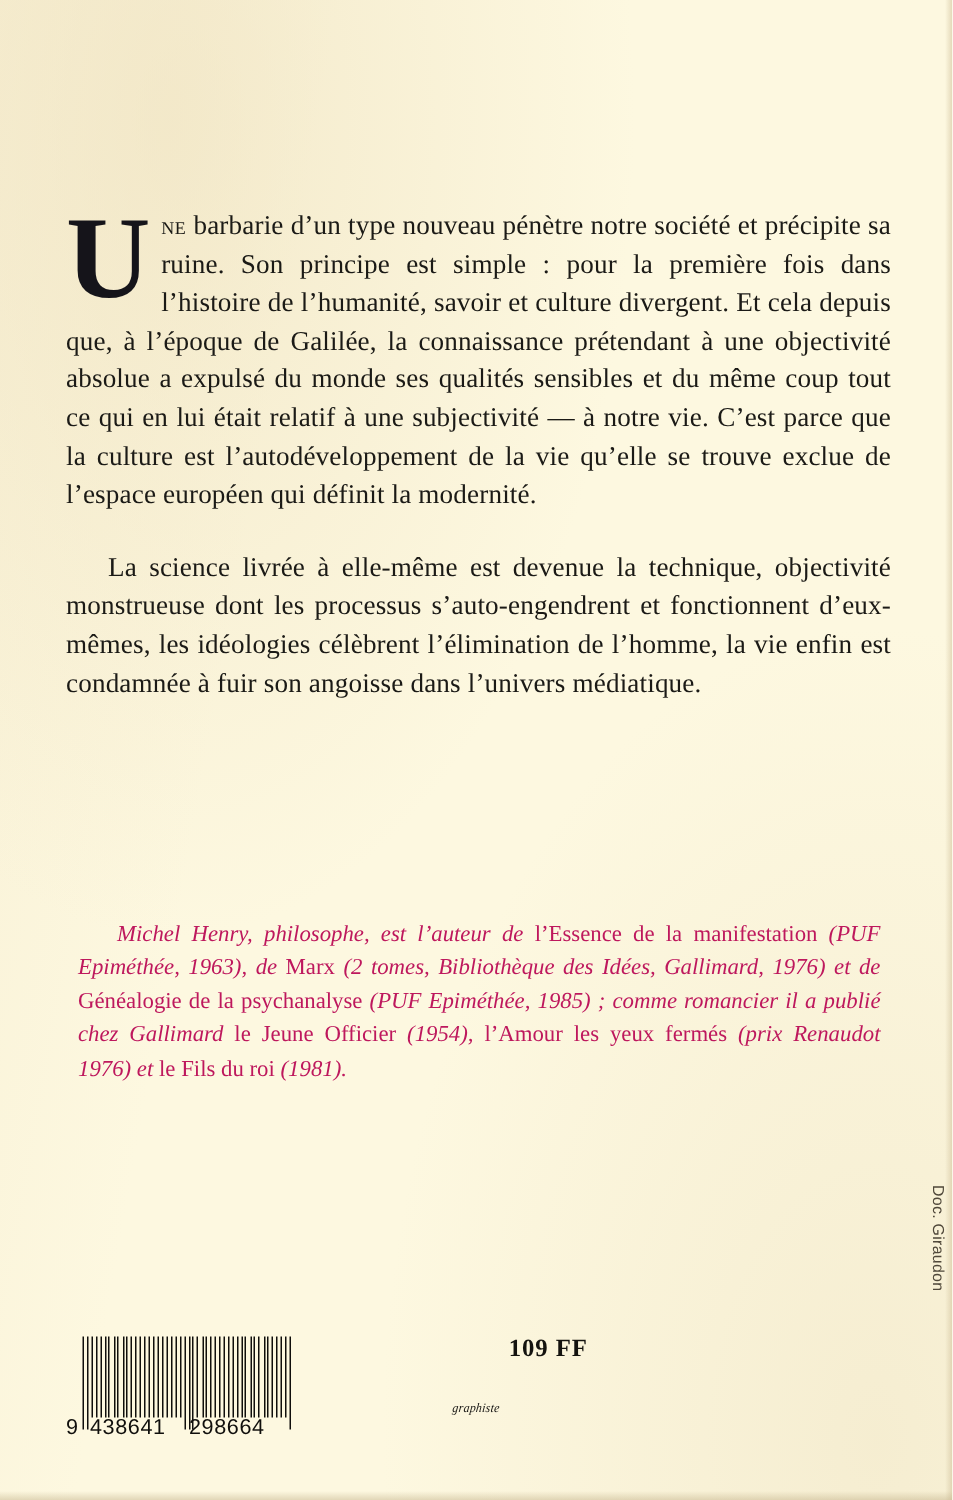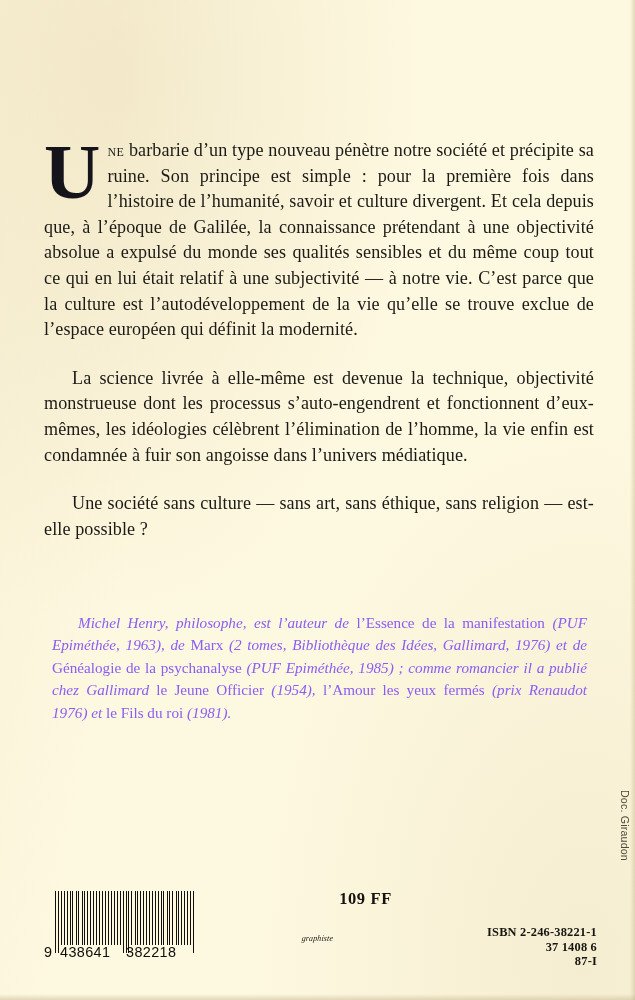--- a/index.html
+++ b/index.html
@@ -81,21 +81,21 @@
     font-size: 17.2px;
     letter-spacing: 0.4px;
   }
 
   
   .bio {
     position: absolute;
     left: 52px;
     top: 612px;
     width: 535px;
-    color: #8b5cf6;
+    color: #be185d;
     font-size: 15.2px;
     line-height: 22.4px;
     text-align: justify;
     text-indent: 26px;
     font-style: italic;
   }
   .bio .rom {
     font-style: normal;
   }
 
@@ -211,38 +211,32 @@
 <body>
 
 <div class="page">
   <div class="paper-tint"></div>
   <div class="edge-right"></div>
   <div class="edge-bottom"></div>
 
   <div class="copy">
     <p class="para"><span class="dropcap">U</span><span class="smallcaps">ne</span><span> barbarie d’un type nouveau pénètre notre société et précipite sa ruine. Son principe est simple : pour la première fois dans l’histoire de l’humanité, savoir et culture divergent. Et cela depuis que, à l’époque de Galilée, la connaissance prétendant à une objectivité absolue a expulsé du monde ses qualités sensibles et du même coup tout ce qui en lui était relatif à une subjectivité — à notre vie. C’est parce que la culture est l’autodéveloppement de la vie qu’elle se trouve exclue de l’espace européen qui définit la modernité.</span></p>
     <p class="para indent">La science livrée à elle-même est devenue la technique, objectivité monstrueuse dont les processus s’auto-engendrent et fonctionnent d’eux-mêmes, les idéologies célèbrent l’élimination de l’homme, la vie enfin est condamnée à fuir son angoisse dans l’univers médiatique.</p>
-    <p class="para indent">Une société sans culture — sans art, sans éthique, sans religion — est-elle possible ?</p>
   </div>
 
   <div class="bio"><span>Michel Henry, philosophe, est l’auteur de </span><span class="rom">l’Essence de la manifestation </span><span>(PUF Epiméthée, 1963), de </span><span class="rom">Marx </span><span>(2 tomes, Bibliothèque des Idées, Gallimard, 1976) et de </span><span class="rom">Généalogie de la psychanalyse </span><span>(PUF Epiméthée, 1985) ; comme romancier il a publié chez Gallimard </span><span class="rom">le Jeune Officier </span><span>(1954), </span><span class="rom">l’Amour les yeux fermés </span><span>(prix Renaudot 1976) et </span><span class="rom">le Fils du roi </span><span>(1981).</span></div>
 
   <div class="credit">Doc. Giraudon</div>
 
   <div class="price">109 FF</div>
 
   <div class="logo">
     <span class="logo-sub">graphiste</span>
   </div>
 
-  <div class="isbn">
-    <div>ISBN  2-246-38221-1</div>
-    <div>37 1408 6</div>
-    <div>87-I</div>
-  </div>
 
   <div class="barcode-block">
     <div class="bars">
         <span style="width: 3.15px; height: 62px;"></span>
         <span style="width: 1.05px; background: transparent; height: 62px;"></span>
         <span style="width: 1.05px; height: 62px;"></span>
         <span style="width: 2.1px; background: transparent; height: 54px;"></span>
         <span style="width: 1.05px; height: 54px;"></span>
         <span style="width: 1.05px; background: transparent; height: 54px;"></span>
         <span style="width: 3.15px; height: 54px;"></span>
@@ -332,16 +326,16 @@
         <span style="width: 3.15px; height: 54px;"></span>
         <span style="width: 1.05px; background: transparent; height: 54px;"></span>
         <span style="width: 2.1px; height: 54px;"></span>
         <span style="width: 1.05px; background: transparent; height: 62px;"></span>
         <span style="width: 1.05px; height: 62px;"></span>
         <span style="width: 3.15px; background: transparent; height: 62px;"></span>
       </div>
     <div class="bc-digits">
       <span class="d-lead">9</span>
       <span class="d-left">438641</span>
-      <span class="d-right">382218</span>
+      <span class="d-right">298664</span>
     </div>
   </div>
 </div>
 
 </body></html>

